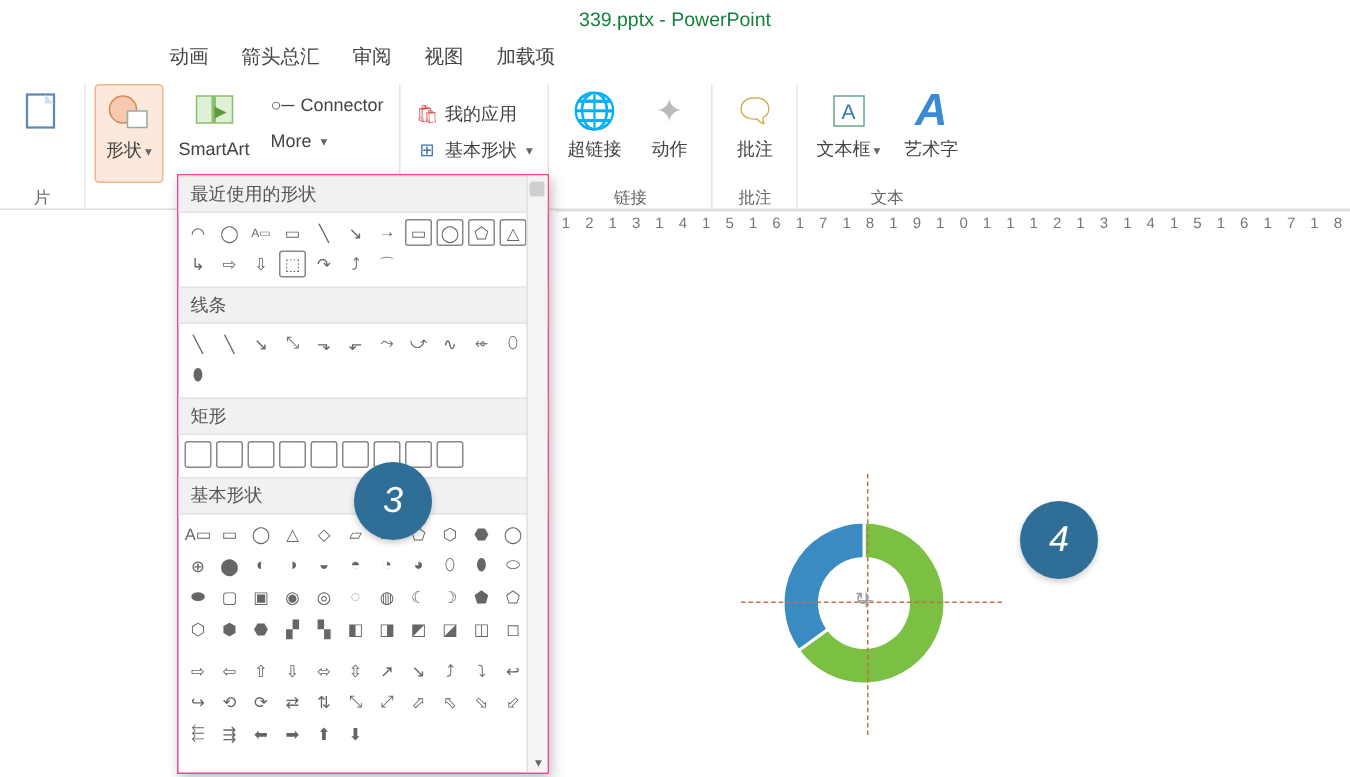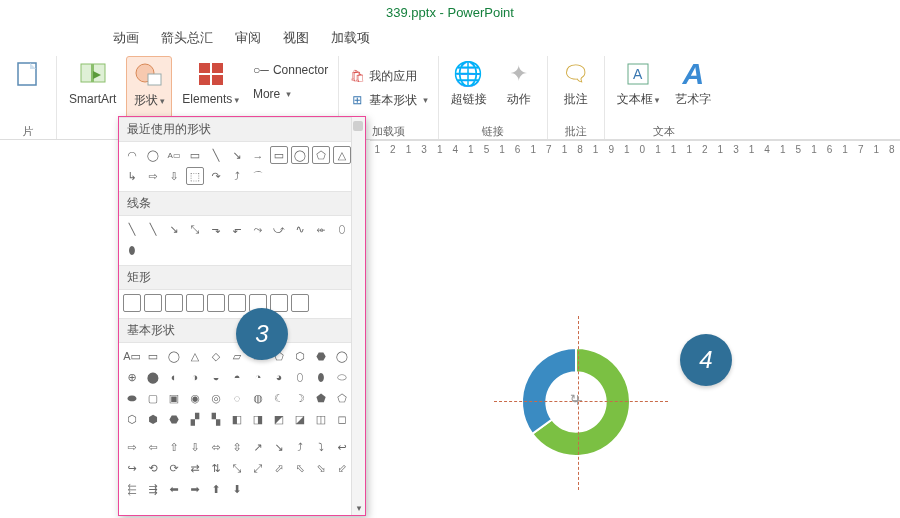--- a/index.html
+++ b/index.html
@@ -71,49 +71,38 @@
               <path d="M15 2 L21 8 L15 8 Z" fill="#cfe0ee"></path>
             </svg>
           </div>
       </div>
     </div>
     <div class="grp-label">片</div>
   </div>
 
   <div class="grp">
     <div class="grp-row">
+      <div class="rbtn sel">
+        <div class="ic">
+            <svg width="30" height="28">
+              <circle cx="11" cy="12" r="9" fill="#f7c9af" stroke="#d88856"></circle>
+              <rect x="14" y="13" width="13" height="11" fill="#fff" stroke="#9aa"></rect>
+            </svg>
+          </div>
+        <div class="lbl"><span>形状</span><span class="dd">▾</span></div>
+      </div>
       <div class="rbtn">
         <div class="ic">
             <svg width="28" height="26">
               <rect x="2" y="3" width="24" height="18" fill="#dff0d6" stroke="#8bbf6d"></rect>
               <rect x="12" y="3" width="3" height="18" fill="#8bbf6d"></rect>
               <path d="M14 10 L22 14 L14 18" fill="#5b9b3b"></path>
             </svg>
           </div>
         <div class="lbl">SmartArt</div>
-      </div>
-      <div class="rbtn sel">
-        <div class="ic">
-            <svg width="30" height="28">
-              <circle cx="11" cy="12" r="9" fill="#f7c9af" stroke="#d88856"></circle>
-              <rect x="14" y="13" width="13" height="11" fill="#fff" stroke="#9aa"></rect>
-            </svg>
-          </div>
-        <div class="lbl"><span>形状</span><span class="dd">▾</span></div>
-      </div>
-      <div class="rbtn">
-        <div class="ic">
-            <svg width="28" height="26">
-              <rect x="2" y="2" width="11" height="10" fill="#d04c3f"></rect>
-              <rect x="15" y="2" width="11" height="10" fill="#d04c3f"></rect>
-              <rect x="2" y="14" width="11" height="10" fill="#d04c3f"></rect>
-              <rect x="15" y="14" width="11" height="10" fill="#d04c3f"></rect>
-            </svg>
-          </div>
-        <div class="lbl"><span>Elements</span><span class="dd">▾</span></div>
       </div>
       <div class="smallstack">
         <div class="smallbtn">
           <span class="sic">○─</span>
           <span>Connector</span>
         </div>
         <div class="smallbtn">
           <span>More</span>
             <span class="dd">▾</span>
         </div>

